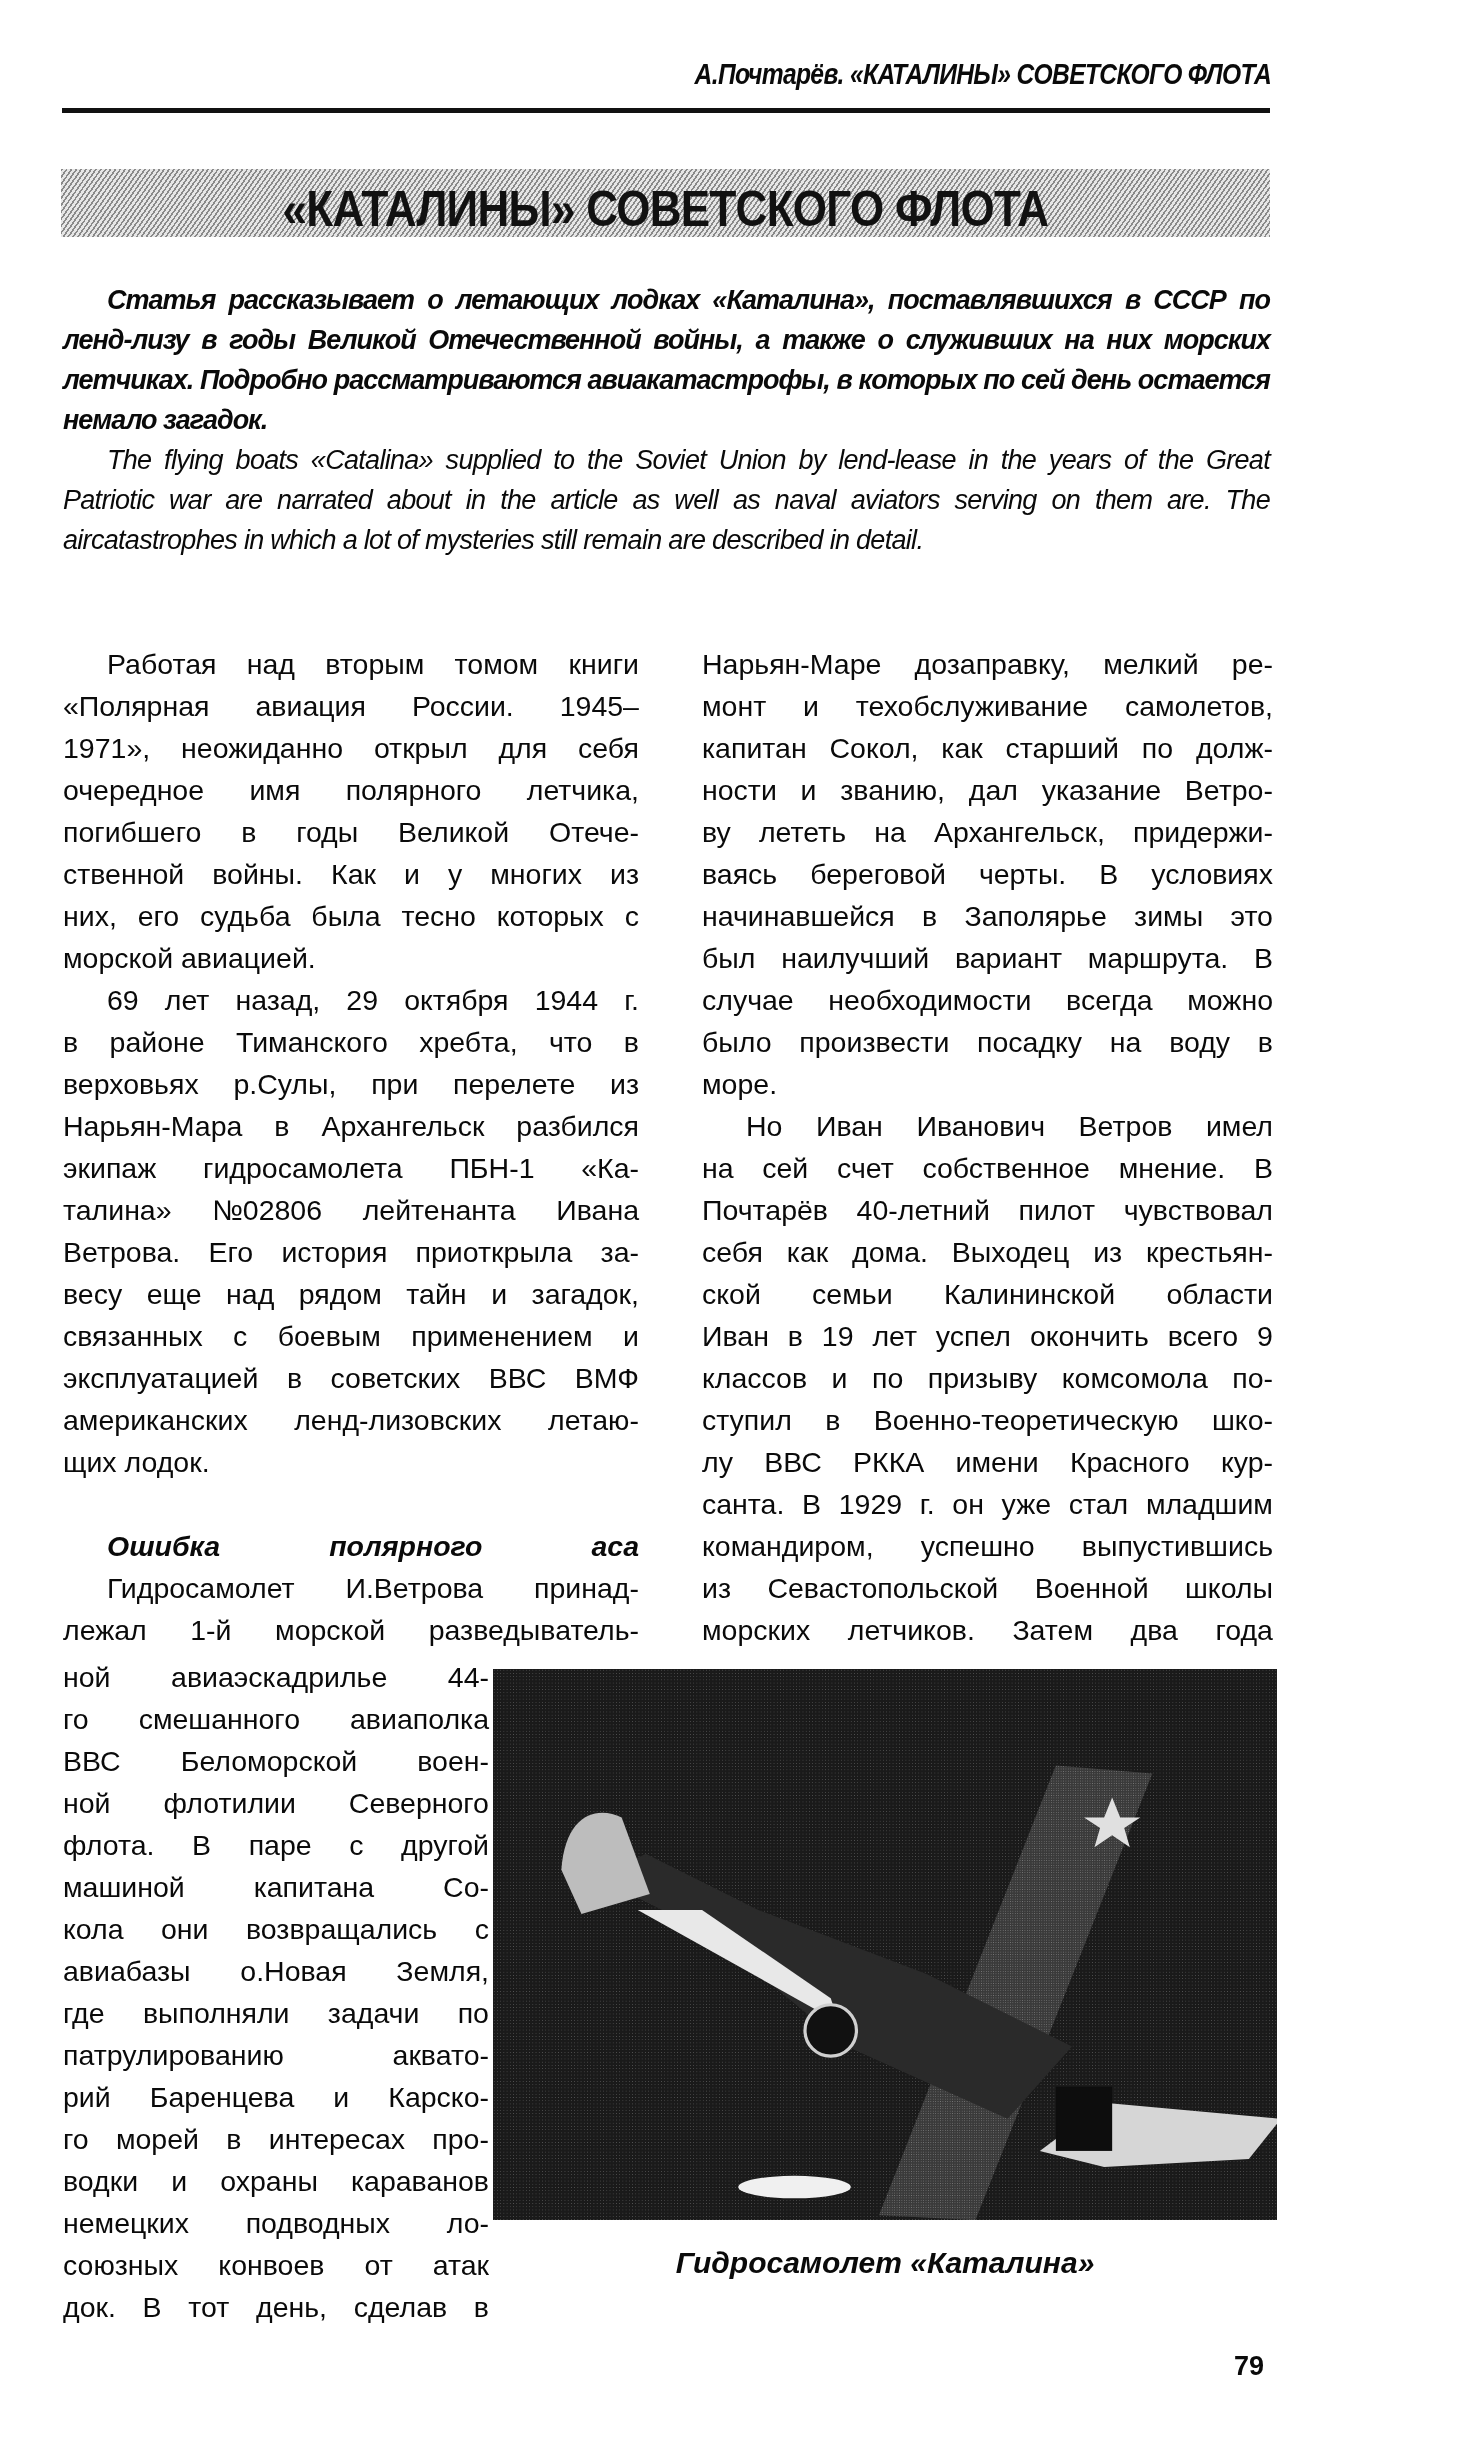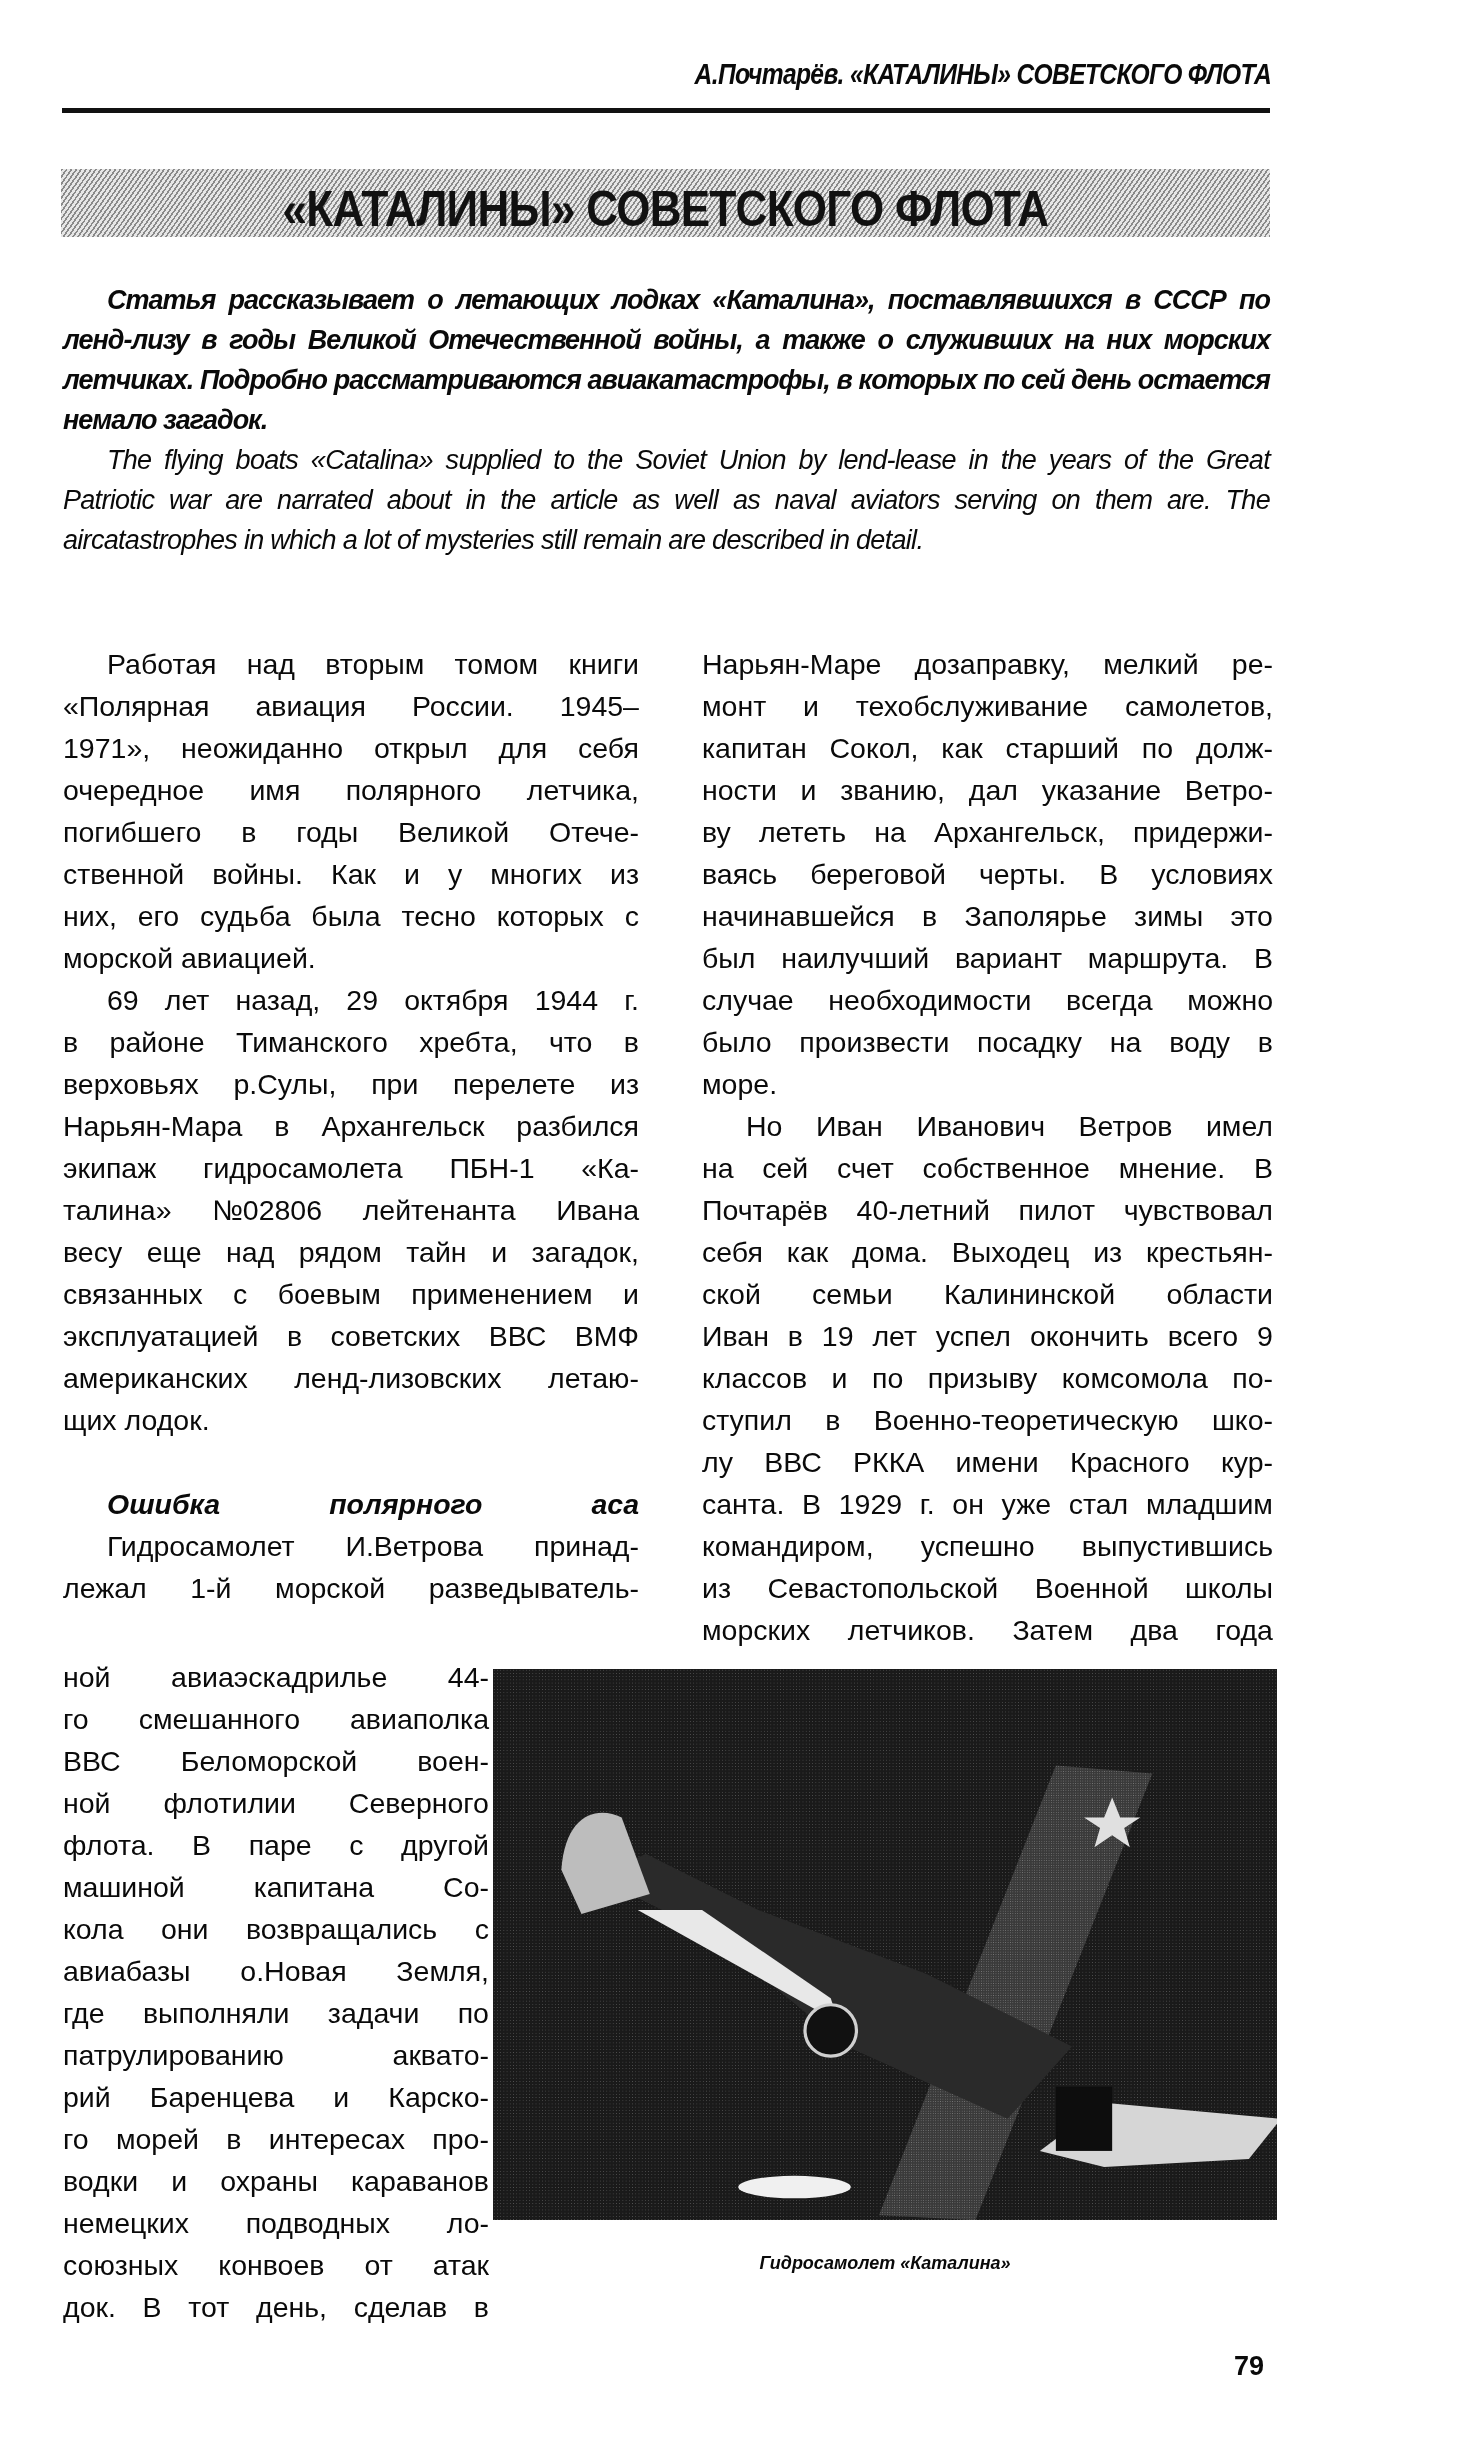--- a/index.html
+++ b/index.html
@@ -31,21 +31,21 @@
 
   #col-left { left:63px; top:643px; width:576px; }
   #col-left-narrow { left:63px; top:1615px; width:426px; }
   #col-right { left:702px; top:643px; width:571px; }
 
   #subheading { font-weight:bold; font-style:italic; }
 
   
   #photo { left:493px; top:1669px; width:784px; height:551px; background:#151515; overflow:hidden; }
   #photo svg { width:100%; height:100%; display:block; }
-  #photo-caption { left:493px; top:2247px; width:784px; text-align:center; font-family:"Liberation Sans", sans-serif; font-weight:bold; font-style:italic; font-size:18px; line-height:32px; }
+  #photo-caption { left:493px; top:2247px; width:784px; text-align:center; font-family:"Liberation Sans", sans-serif; font-weight:bold; font-style:italic; font-size:30px; line-height:32px; }
 
   #page-number { left:1234px; top:2350px; width:48px; font-family:"Liberation Sans", sans-serif; font-weight:bold; font-size:27px; line-height:32px; text-align:left; }
 </style>
 </head>
 <body>
 
 <div class="abs" id="running-header">А.Почтарёв. «КАТАЛИНЫ» СОВЕТСКОГО ФЛОТА</div>
 <div class="abs" id="header-rule"></div>
 
 <div class="abs" id="title-banner">
@@ -146,20 +146,27 @@
       <span>экипаж</span>
       <span>гидросамолета</span>
       <span>ПБН-1</span>
       <span>«Ка-</span>
     </div>
     <div class="line j">
       <span>талина»</span>
       <span>№02806</span>
       <span>лейтенанта</span>
       <span>Ивана</span>
+    </div>
+    <div class="line j">
+      <span>Ветрова.</span>
+      <span>Его</span>
+      <span>история</span>
+      <span>приоткрыла</span>
+      <span>за-</span>
     </div>
     <div class="line j">
       <span>весу</span>
       <span>еще</span>
       <span>над</span>
       <span>рядом</span>
       <span>тайн</span>
       <span>и</span>
       <span>загадок,</span>
     </div>

